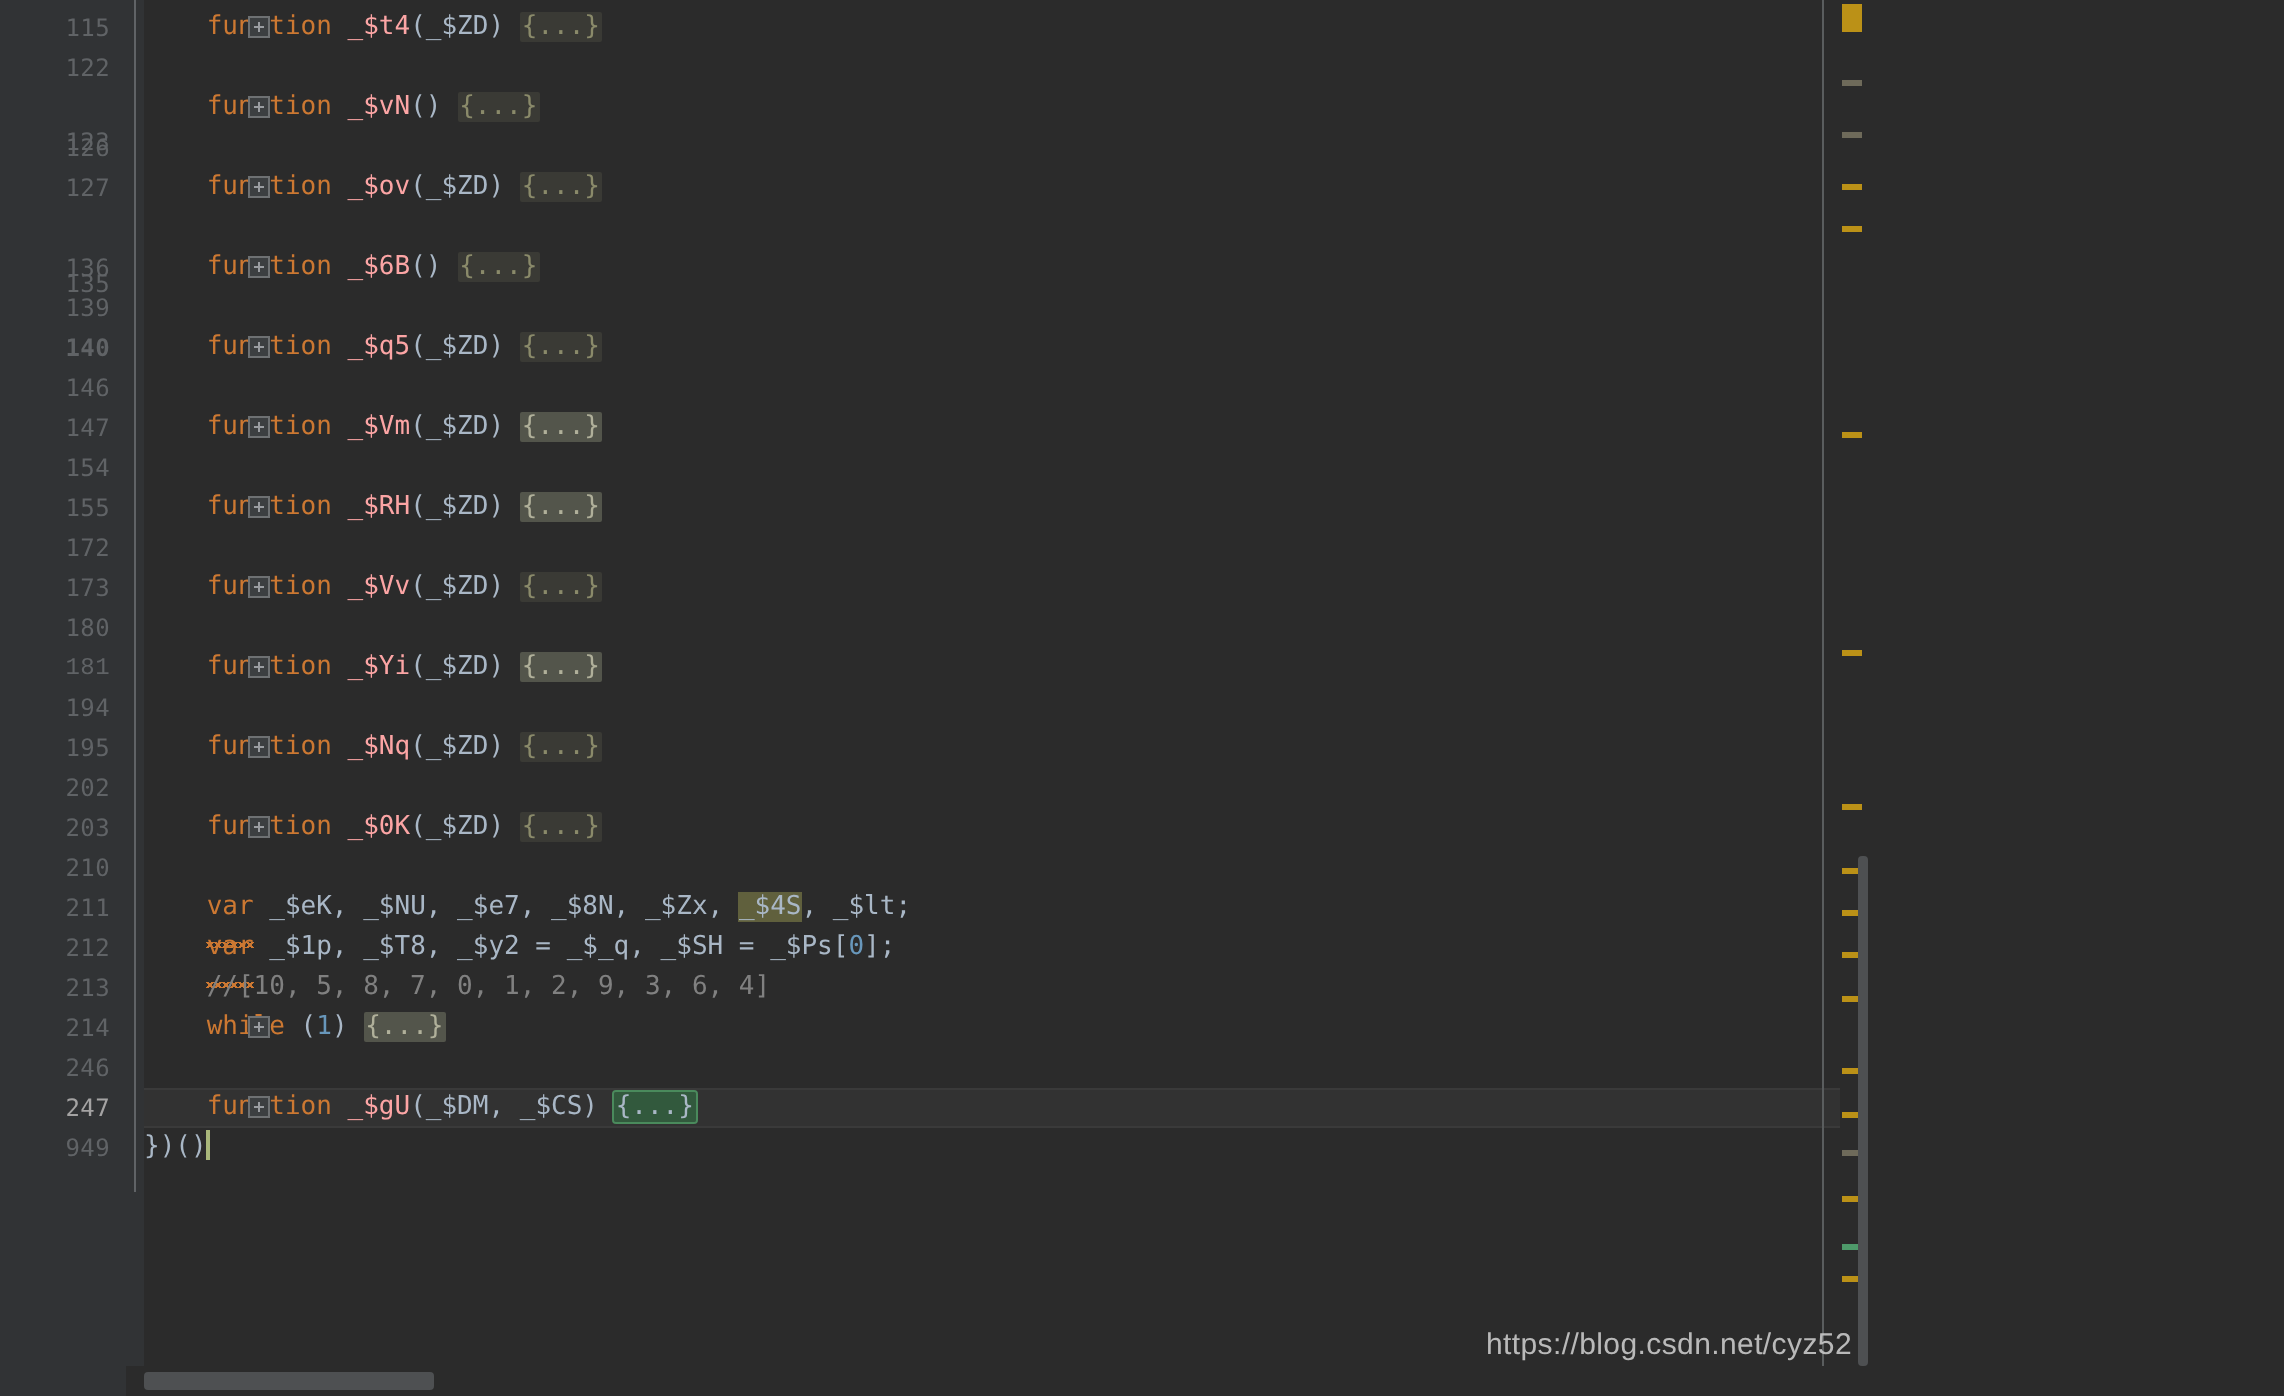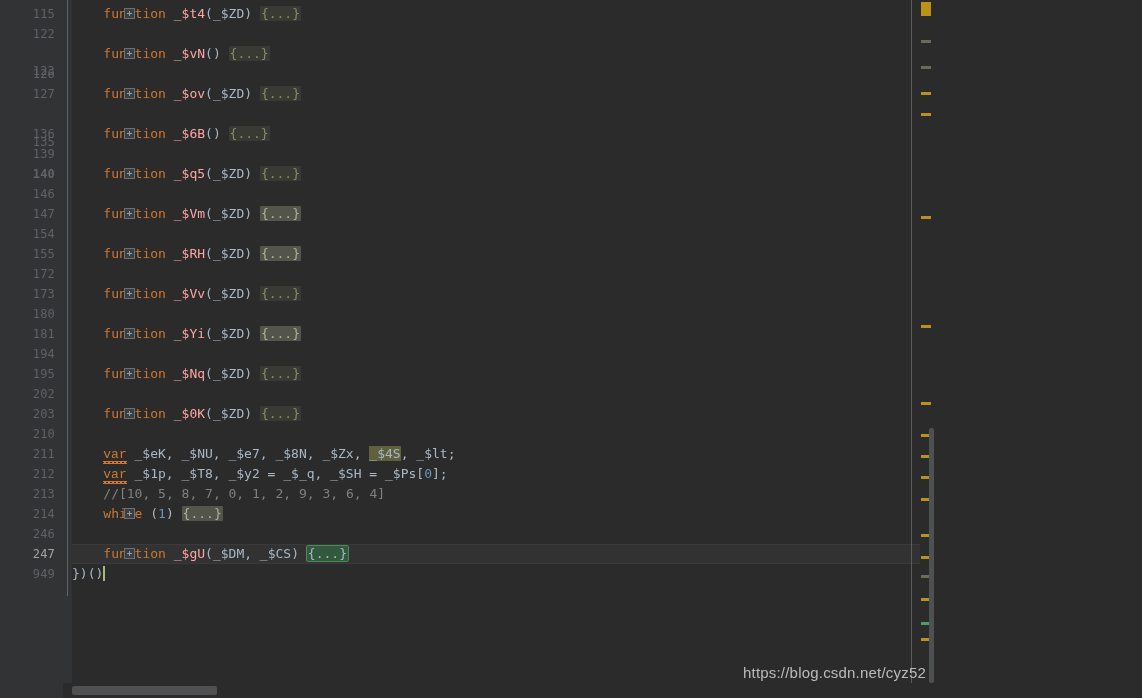--- a/index.html
+++ b/index.html
@@ -178,22 +178,21 @@
   .squiggle {
     color: #cc7832;
     position: relative;
     text-decoration: none;
     background-repeat: repeat-x;
     background-position: left bottom;
     background-size: 4px 3px;
     background-image:
       linear-gradient(45deg, transparent 40%, #cc7832 40%, #cc7832 60%, transparent 60%),
       linear-gradient(-45deg, transparent 40%, #cc7832 40%, #cc7832 60%, transparent 60%);
-    padding-bottom: 2px;
-    font-family: Liberation Mono, monospace;
+    padding-bottom: 13px;
   }
   
   .caret {
     display: inline-block;
     width: 2px;
     height: 15px;
     background: #a9b77a;
     vertical-align: -3px;
   }
 
@@ -283,21 +282,21 @@
       <div class="gutter-num" style="top: 124px;">136</div>
       <div class="gutter-num" style="top: 144px;">139</div>
       <div class="gutter-num" style="top: 164px; font-weight: bold;">140</div>
       <div class="gutter-num" style="top: 184px;">146</div>
       <div class="gutter-num" style="top: 204px;">147</div>
       <div class="gutter-num" style="top: 224px;">154</div>
       <div class="gutter-num" style="top: 244px;">155</div>
       <div class="gutter-num" style="top: 264px;">172</div>
       <div class="gutter-num" style="top: 284px;">173</div>
       <div class="gutter-num" style="top: 304px;">180</div>
-      <div class="gutter-num" style="top: 324px;">181</div>
+      <div class="gutter-num" style="top: 324px; font-family: Liberation Mono, monospace;">181</div>
       <div class="gutter-num" style="top: 344px;">194</div>
       <div class="gutter-num" style="top: 364px;">195</div>
       <div class="gutter-num" style="top: 384px;">202</div>
       <div class="gutter-num" style="top: 404px;">203</div>
       <div class="gutter-num" style="top: 424px;">210</div>
       <div class="gutter-num" style="top: 444px;">211</div>
       <div class="gutter-num" style="top: 464px;">212</div>
       <div class="gutter-num" style="top: 484px;">213</div>
       <div class="gutter-num" style="top: 504px;">214</div>
       <div class="gutter-num" style="top: 524px;">246</div>

